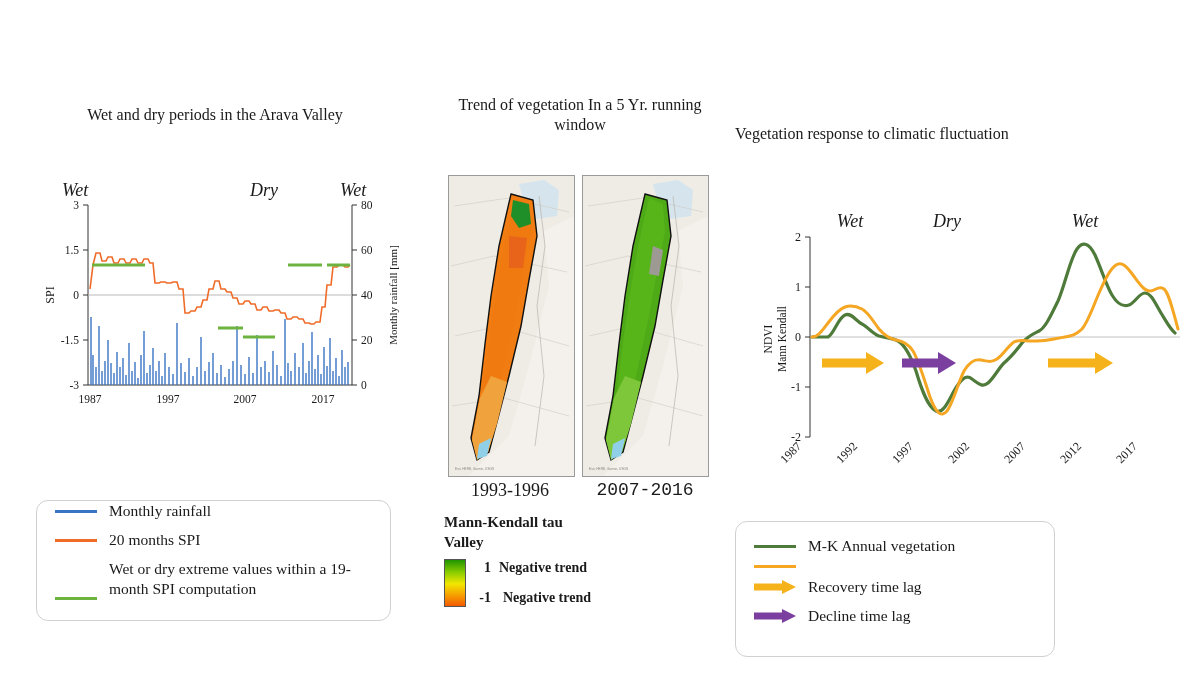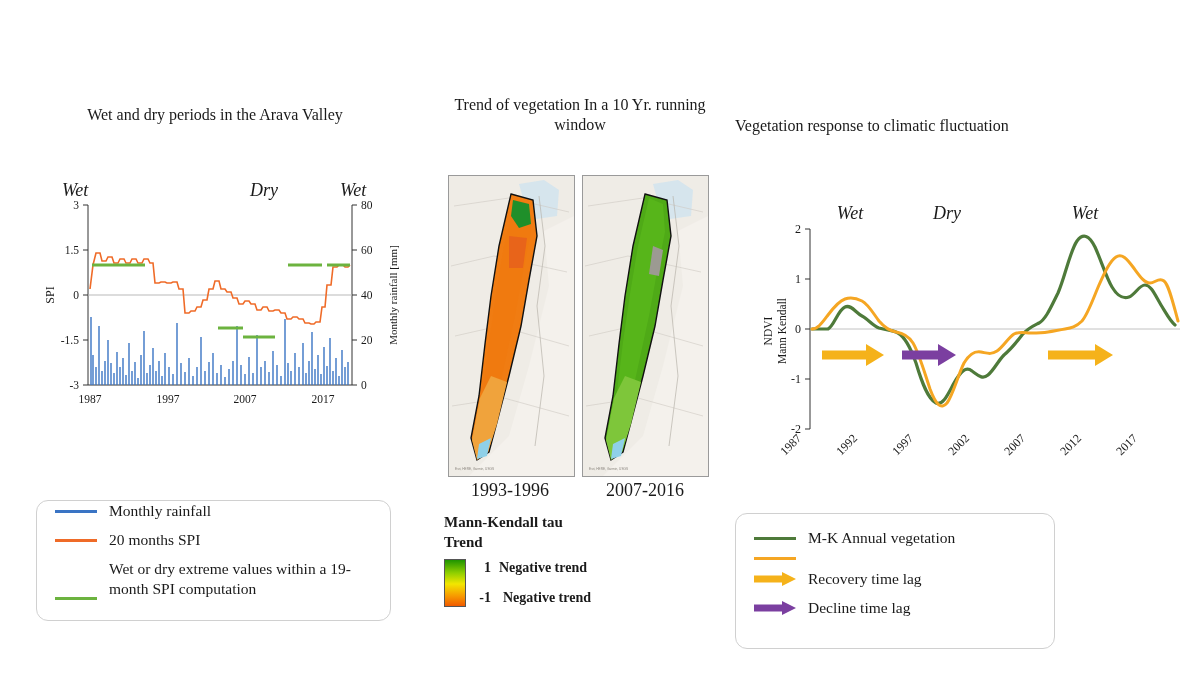--- a/index.html
+++ b/index.html
@@ -36,21 +36,21 @@
     position:absolute;top:175px;border:1px solid #9a9a9a;background:#f3f1ee;
     overflow:hidden;
   }
   .map-caption{position:absolute;font-size:18px;text-align:center;}
   .mk-head{font-weight:bold;font-size:15px;line-height:1.35;}
   .mk-scale{width:20px;height:46px;border:1px solid #555;
     background:linear-gradient(to bottom,#1e9400 0%,#8fcf00 28%,#f2e600 52%,#f79a00 78%,#f05a00 100%);}
   .mk-item{font-size:14px;font-weight:bold;}
 
   
-  #panel-right{left:730px;top:8px;width:470px;height:584px;}
+  #panel-right{left:730px;top:16px;width:470px;height:584px;}
   #p3-title{position:absolute;left:5px;top:108px;width:465px;text-align:left;}
   #p3-plot{position:absolute;left:20px;top:195px;width:440px;height:250px;}
   svg{display:block;}
 </style>
 </head>
 <body>
 
 <div class="panel" id="panel-left">
 
   <div class="title" id="p1-title">Wet and dry periods in the Arava Valley</div>
@@ -216,21 +216,21 @@
     </div>
     <div class="legend-row" style="align-items:flex-end;">
       <span class="swatch" style="border-top-color:#6cb33f;margin-top:10px;"></span>
       <span class="legend-text" style="max-width:270px;">Wet or dry extreme values within a 19-month SPI computation</span>
     </div>
   </div>
 </div>
 
 <div class="panel" id="panel-mid">
 
-  <div class="title" id="p2-title">Trend of vegetation In a 10 Yr. running window</div>
+  <div class="title" id="p2-title">Trend of vegetation In a 5 Yr. running window</div>
 
   <div class="map-card" style="left:18px;width:125px;height:300px;">
     <svg width="125" height="300" viewBox="0 0 125 300">
       <rect x="0" y="0" width="125" height="300" fill="#f4f1ec"></rect>
       <path d="M0 0 L125 0 L125 40 L95 55 L100 110 L80 190 L60 260 L20 300 L0 300 Z" fill="#efece6"></path>
       <path d="M70 8 L95 4 L110 14 L108 40 L80 44 Z" fill="#cfe3ef" opacity="0.8"></path>
       <g stroke="#cfcac2" stroke-width="0.6" fill="none">
         <path d="M5 30 L60 22 L120 36"></path>
           <path d="M2 90 L45 80 L118 96"></path>
         <path d="M6 160 L50 150 L120 170"></path>
@@ -267,25 +267,25 @@
       <path d="M70 70 L80 74 L76 100 L66 98 Z" fill="#9c9a92"></path>
       <path d="M30 268 L42 262 L38 280 L28 283 Z" fill="#8fd0e8"></path>
       <g stroke="#b8b3ab" stroke-width="0.7" fill="none">
         <path d="M90 20 L96 70 L88 130 L95 200 L86 270"></path>
       </g>
       <text x="6" y="294" font-size="3.2" fill="#8a857e" font-family="Liberation Sans, sans-serif">Esri, HERE, Garmin, USGS</text>
     </svg>
   </div>
 
   <div class="map-caption" style="left:10px;top:480px;width:140px;">1993-1996</div>
-  <div class="map-caption" style="left:145px;top:480px;width:140px;">2007-2016</div>
+  <div class="map-caption" style="left:145px;top:480px;width:140px;font-family:Liberation Mono, monospace;">2007-2016</div>
 
   <div style="position:absolute;left:14px;top:512px;width:280px;">
     <div class="mk-head">Mann-Kendall tau</div>
-    <div class="mk-head">Trend</div>
+    <div class="mk-head">Valley</div>
     <div style="display:flex;align-items:stretch;margin-top:6px;">
       <div class="mk-scale"></div>
       <div style="display:flex;flex-direction:column;justify-content:space-between;margin-left:7px;padding:1px 0;">
         <div style="display:flex;align-items:center;">
           <span class="mk-item" style="width:18px;text-align:right;">1</span>
           <span class="mk-item" style="margin-left:8px;">Negative trend</span>
         </div>
         <div style="display:flex;align-items:center;">
           <span class="mk-item" style="width:18px;text-align:right;">-1</span>
           <span class="mk-item" style="margin-left:12px;">Negative trend</span>

